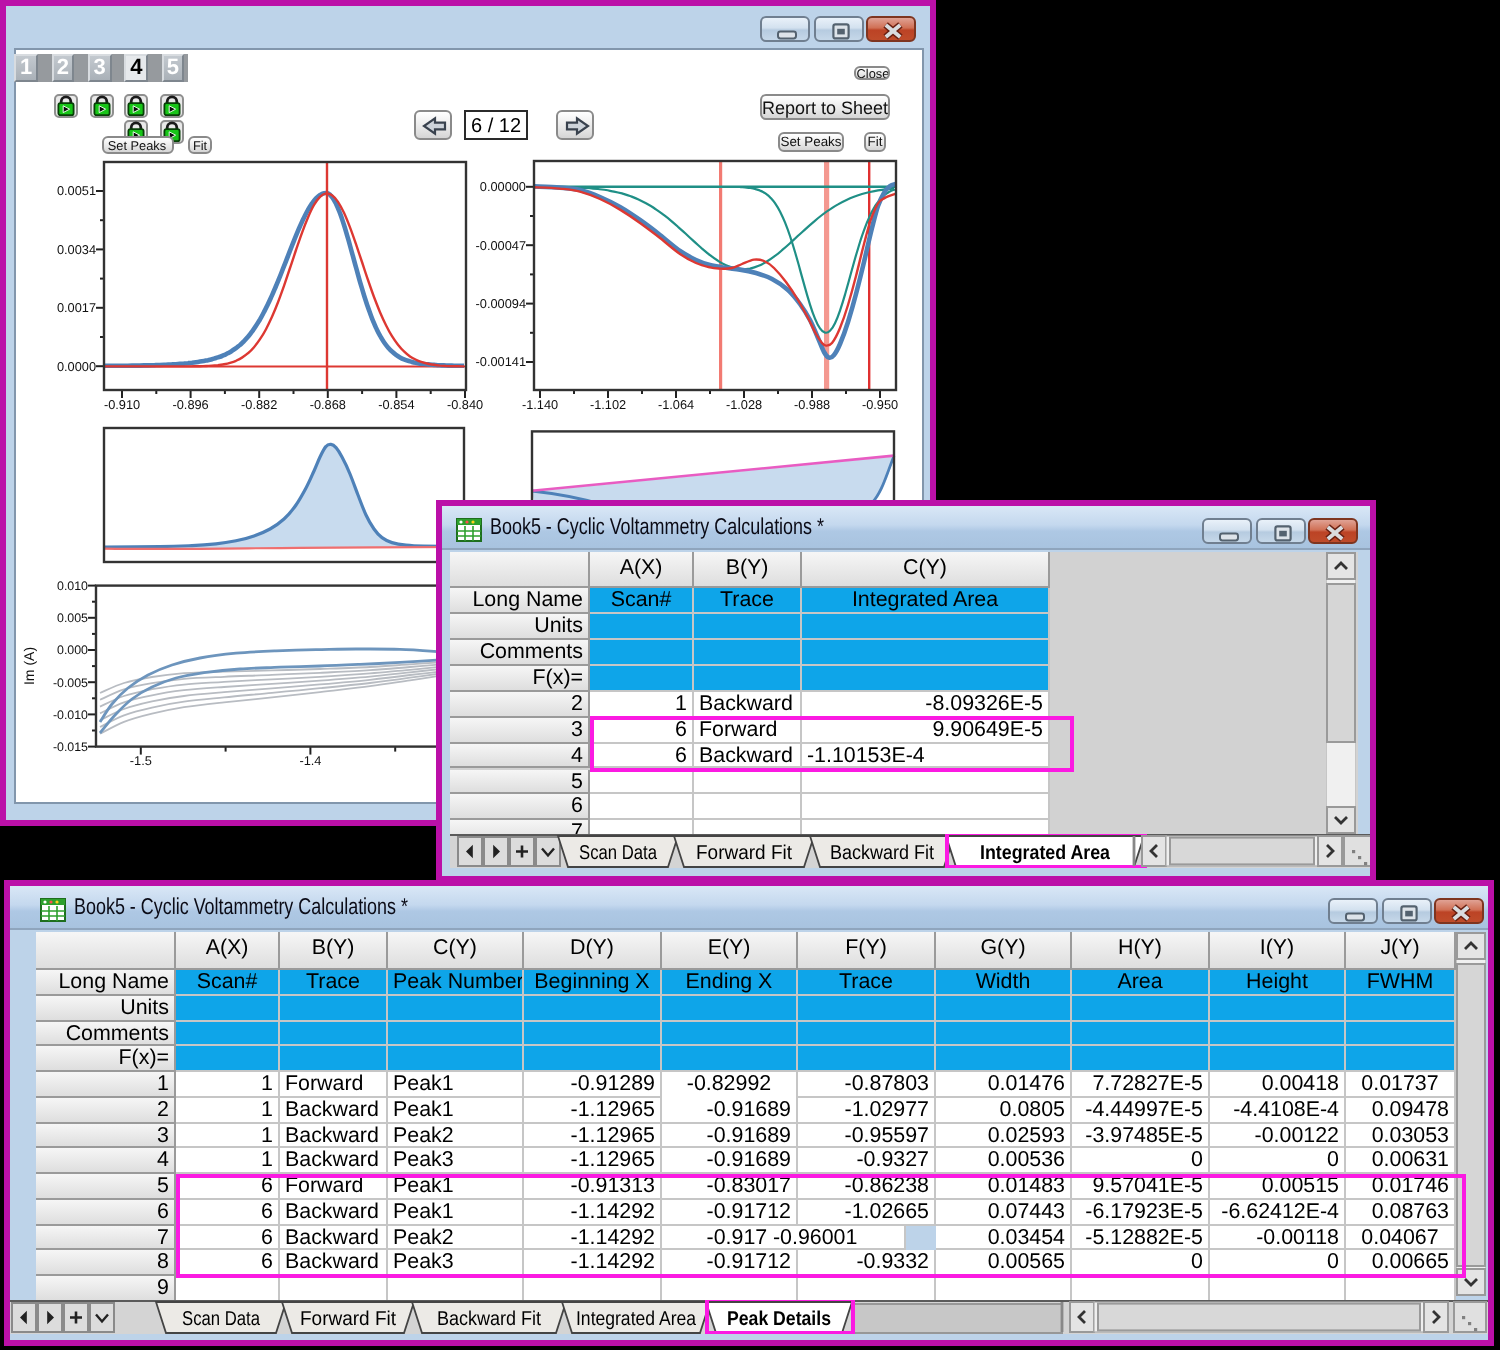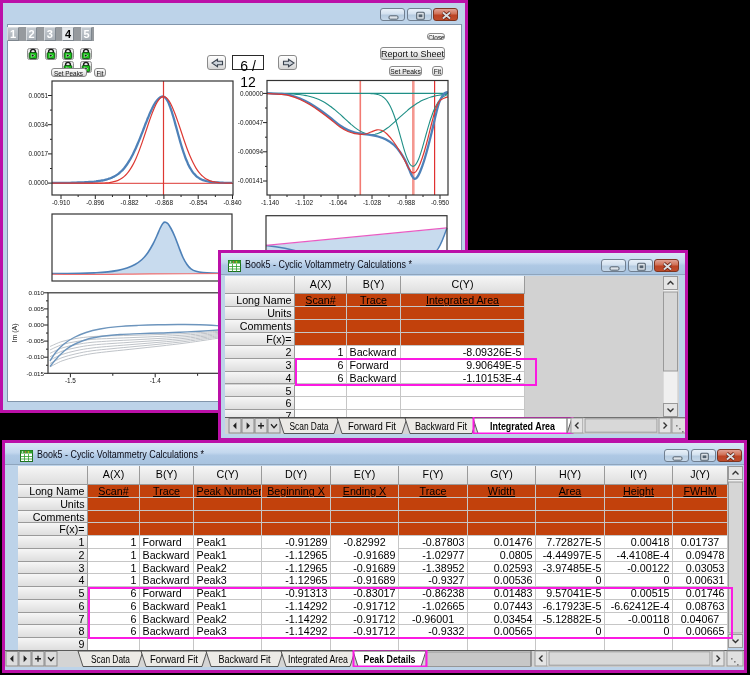--- a/index.html
+++ b/index.html
@@ -10,21 +10,21 @@
 .tbar .ti { position:absolute; font-size:11.5px; color:#0b0b16; top:4px; white-space:nowrap; transform:scaleX(0.78); transform-origin:0 50%; }
 .cap { position:absolute; width:25px; height:13px; border-radius:3px; border:1px solid #707f90;
   background:linear-gradient(#e9f1f9 0%, #d3e1ef 45%, #b6cbe0 55%, #c6d8e9 100%); overflow:hidden; }
 .cap.close {  background:linear-gradient(#e0a295 0%, #d07055 45%, #bc4325 55%, #bf4c2b 100%); border-color:#7e3520; }
 .cap svg { position:absolute; left:0; top:0; }
 .client { position:absolute; background:#fff; border:1px solid #8296ac; }
 .tbl { position:absolute; background:#fff; }
 .cell { position:absolute; font-size:10.7px; line-height:1.1; color:#000; border-right:1px solid #c6c6c6; border-bottom:1px solid #c6c6c6; padding:1px 2.5px 0 2.5px; white-space:nowrap; overflow:hidden; }
 .cell.hd, .rh { background:linear-gradient(#f6f6f6,#dedede); border-right:1px solid #9a9a9a; border-bottom:1px solid #9a9a9a; }
 .hd { text-align:center; padding-top:3px; }
-.yr.c { background:#c2410c;text-decoration:underline; }
+.yr.c { background:#0ea5e9; }
 .dr.c { background:#fff; }
 .mag { position:absolute; border:2px solid #fb1ae2; pointer-events:none; }
 .btn { position:absolute; border:1px solid #8a8a8a; border-radius:3px;
   background:linear-gradient(#ffffff, #e8e8e8 60%, #d5d5d5); color:#111; text-align:center; overflow:hidden;}
 .small { font-size:6.4px; line-height:1; }
 </style></head><body>
 <div class="win" style="left:0;top:0;width:468px;height:413px;z-index:1">
 <div class="cap" style="left:377px;top:5px">
       <svg width="25" height="13">
         <rect x="8" y="6.8" width="9" height="3.4" rx="1.2" fill="#dde3e9" stroke="#54626f" stroke-width="1"></rect>
@@ -206,21 +206,21 @@
       <div class="btn small" style="left:0;top:0;width:36px;height:8.4px;padding-top:1.5px">Set Peaks</div>
     </div>
 <div style="position:absolute;left:90.8px;top:65.3px;width:12.4px;height:8.4px;">
       <div class="btn small" style="left:0;top:0;width:12.4px;height:8.4px;padding-top:1.5px">Fit</div>
     </div>
 <div style="position:absolute;left:203.5px;top:52px;width:19px;height:14.5px;">
       <div class="btn" style="left:0;top:0;width:19px;height:14.5px"><svg width="19" height="14">
           <path d="M9.5,3.2 L9.5,5.3 L14.5,5.3 L14.5,8.7 L9.5,8.7 L9.5,10.8 L4,7 Z" fill="#cdd3da" stroke="#39424e" stroke-width="1.1"></path>
         </svg></div>
     </div>
-<div style="position:absolute;left:228.8px;top:51.5px;width:32.5px;height:15.2px;border:1.6px solid #2a2a2a;background:#fff;font-size:14px;text-align:center;padding-top:2.2px">6 / 12</div>
+<div style="position:absolute;left:228.8px;top:51.5px;width:32.5px;height:15.2px;border:1.6px solid #2a2a2a;background:#fff;font-size:10px;text-align:center;padding-top:2.2px">6 / 12</div>
 <div style="position:absolute;left:274.8px;top:52px;width:19px;height:14.5px;">
       <div class="btn" style="left:0;top:0;width:19px;height:14.5px"><svg width="19" height="14">
           <path d="M9.5,3.2 L9.5,5.3 L4.5,5.3 L4.5,8.7 L9.5,8.7 L9.5,10.8 L15,7 Z" fill="#cdd3da" stroke="#39424e" stroke-width="1.1"></path>
         </svg></div>
     </div>
 <div style="position:absolute;left:424.3px;top:29.799999999999997px;width:18.2px;height:7.4px;">
       <div class="btn small" style="left:0;top:0;width:18.2px;height:7.4px;padding-top:1.2px">Close</div>
     </div>
 <div style="position:absolute;left:376.8px;top:43.6px;width:65.5px;height:13px;">
       <div class="btn" style="left:0;top:0;width:65.5px;height:13px;font-size:9px;padding-top:1.8px">Report to Sheet</div>
@@ -287,21 +287,21 @@
       <div class="cell c dr" style="left:70px;top:69.80px;width:52px;height:12.90px;text-align:right">1</div>
       <div class="cell c dr" style="left:122px;top:69.80px;width:54px;height:12.90px;text-align:left">Backward</div>
       <div class="cell c dr" style="left:176px;top:69.80px;width:124px;height:12.90px;text-align:right">-8.09326E-5</div>
       <div class="cell rh dr" style="left:0px;top:82.70px;width:70px;height:12.90px;text-align:right">3</div>
       <div class="cell c dr" style="left:70px;top:82.70px;width:52px;height:12.90px;text-align:right">6</div>
       <div class="cell c dr" style="left:122px;top:82.70px;width:54px;height:12.90px;text-align:left">Forward</div>
       <div class="cell c dr" style="left:176px;top:82.70px;width:124px;height:12.90px;text-align:right">9.90649E-5</div>
       <div class="cell rh dr" style="left:0px;top:95.60px;width:70px;height:12.90px;text-align:right">4</div>
       <div class="cell c dr" style="left:70px;top:95.60px;width:52px;height:12.90px;text-align:right">6</div>
       <div class="cell c dr" style="left:122px;top:95.60px;width:54px;height:12.90px;text-align:left">Backward</div>
-      <div class="cell c dr" style="left:176px;top:95.60px;width:124px;height:12.90px;text-align:right">-1.10153E-4</div>
+      <div class="cell c dr" style="left:176px;top:95.60px;width:124px;height:12.90px;text-align:left">-1.10153E-4</div>
       <div class="cell rh dr" style="left:0px;top:108.50px;width:70px;height:12.90px;text-align:right">5</div>
       <div class="cell c dr" style="left:70px;top:108.50px;width:52px;height:12.90px;text-align:right"></div>
       <div class="cell c dr" style="left:122px;top:108.50px;width:54px;height:12.90px;text-align:left"></div>
       <div class="cell c dr" style="left:176px;top:108.50px;width:124px;height:12.90px;text-align:right"></div>
       <div class="cell rh dr" style="left:0px;top:121.40px;width:70px;height:12.90px;text-align:right">6</div>
       <div class="cell c dr" style="left:70px;top:121.40px;width:52px;height:12.90px;text-align:right"></div>
       <div class="cell c dr" style="left:122px;top:121.40px;width:54px;height:12.90px;text-align:left"></div>
       <div class="cell c dr" style="left:176px;top:121.40px;width:124px;height:12.90px;text-align:right"></div>
       <div class="cell rh dr" style="left:0px;top:134.30px;width:70px;height:12.90px;text-align:right">7</div>
       <div class="cell c dr" style="left:70px;top:134.30px;width:52px;height:12.90px;text-align:right"></div>
@@ -460,21 +460,21 @@
       <div class="cell c dr" style="left:450px;top:82.95px;width:68px;height:12.75px;text-align:right">0.0805</div>
       <div class="cell c dr" style="left:518px;top:82.95px;width:69px;height:12.75px;text-align:right">-4.44997E-5</div>
       <div class="cell c dr" style="left:587px;top:82.95px;width:68px;height:12.75px;text-align:right">-4.4108E-4</div>
       <div class="cell c dr" style="left:655px;top:82.95px;width:55px;height:12.75px;text-align:right">0.09478</div>
       <div class="cell rh dr" style="left:0px;top:95.70px;width:70px;height:12.75px;text-align:right">3</div>
       <div class="cell c dr" style="left:70px;top:95.70px;width:52px;height:12.75px;text-align:right">1</div>
       <div class="cell c dr" style="left:122px;top:95.70px;width:54px;height:12.75px;text-align:left">Backward</div>
       <div class="cell c dr" style="left:176px;top:95.70px;width:68px;height:12.75px;text-align:left">Peak2</div>
       <div class="cell c dr" style="left:244px;top:95.70px;width:69px;height:12.75px;text-align:right">-1.12965</div>
       <div class="cell c dr" style="left:313px;top:95.70px;width:68px;height:12.75px;text-align:right">-0.91689</div>
-      <div class="cell c dr" style="left:381px;top:95.70px;width:69px;height:12.75px;text-align:right">-1.38952</div>
+      <div class="cell c dr" style="left:381px;top:95.70px;width:69px;height:12.75px;text-align:right">-0.95597</div>
       <div class="cell c dr" style="left:450px;top:95.70px;width:68px;height:12.75px;text-align:right">0.02593</div>
       <div class="cell c dr" style="left:518px;top:95.70px;width:69px;height:12.75px;text-align:right">-3.97485E-5</div>
       <div class="cell c dr" style="left:587px;top:95.70px;width:68px;height:12.75px;text-align:right">-0.00122</div>
       <div class="cell c dr" style="left:655px;top:95.70px;width:55px;height:12.75px;text-align:right">0.03053</div>
       <div class="cell rh dr" style="left:0px;top:108.45px;width:70px;height:12.75px;text-align:right">4</div>
       <div class="cell c dr" style="left:70px;top:108.45px;width:52px;height:12.75px;text-align:right">1</div>
       <div class="cell c dr" style="left:122px;top:108.45px;width:54px;height:12.75px;text-align:left">Backward</div>
       <div class="cell c dr" style="left:176px;top:108.45px;width:68px;height:12.75px;text-align:left">Peak3</div>
       <div class="cell c dr" style="left:244px;top:108.45px;width:69px;height:12.75px;text-align:right">-1.12965</div>
       <div class="cell c dr" style="left:313px;top:108.45px;width:68px;height:12.75px;text-align:right">-0.91689</div>
@@ -504,21 +504,21 @@
       <div class="cell c dr" style="left:450px;top:133.95px;width:68px;height:12.75px;text-align:right">0.07443</div>
       <div class="cell c dr" style="left:518px;top:133.95px;width:69px;height:12.75px;text-align:right">-6.17923E-5</div>
       <div class="cell c dr" style="left:587px;top:133.95px;width:68px;height:12.75px;text-align:right">-6.62412E-4</div>
       <div class="cell c dr" style="left:655px;top:133.95px;width:55px;height:12.75px;text-align:right">0.08763</div>
       <div class="cell rh dr" style="left:0px;top:146.70px;width:70px;height:12.75px;text-align:right">7</div>
       <div class="cell c dr" style="left:70px;top:146.70px;width:52px;height:12.75px;text-align:right">6</div>
       <div class="cell c dr" style="left:122px;top:146.70px;width:54px;height:12.75px;text-align:left">Backward</div>
       <div class="cell c dr" style="left:176px;top:146.70px;width:68px;height:12.75px;text-align:left">Peak2</div>
       <div class="cell c dr" style="left:244px;top:146.70px;width:69px;height:12.75px;text-align:right">-1.14292</div>
       <div class="cell c dr" style="left:313px;top:146.70px;width:68px;height:12.75px;text-align:right">-0.91712</div>
-      <div class="cell c dr" style="left:381px;top:146.70px;width:69px;height:12.75px;text-align:center">-0.96001</div>
+      <div class="cell c dr" style="left:366px;top:146.70px;width:69px;height:12.75px;text-align:left">-0.96001</div>
       <div class="cell c dr" style="left:450px;top:146.70px;width:68px;height:12.75px;text-align:right">0.03454</div>
       <div class="cell c dr" style="left:518px;top:146.70px;width:69px;height:12.75px;text-align:right">-5.12882E-5</div>
       <div class="cell c dr" style="left:587px;top:146.70px;width:68px;height:12.75px;text-align:right">-0.00118</div>
       <div class="cell c dr" style="left:655px;top:146.70px;width:55px;height:12.75px;text-align:center">0.04067</div>
       <div class="cell rh dr" style="left:0px;top:159.45px;width:70px;height:12.75px;text-align:right">8</div>
       <div class="cell c dr" style="left:70px;top:159.45px;width:52px;height:12.75px;text-align:right">6</div>
       <div class="cell c dr" style="left:122px;top:159.45px;width:54px;height:12.75px;text-align:left">Backward</div>
       <div class="cell c dr" style="left:176px;top:159.45px;width:68px;height:12.75px;text-align:left">Peak3</div>
       <div class="cell c dr" style="left:244px;top:159.45px;width:69px;height:12.75px;text-align:right">-1.14292</div>
       <div class="cell c dr" style="left:313px;top:159.45px;width:68px;height:12.75px;text-align:right">-0.91712</div>

